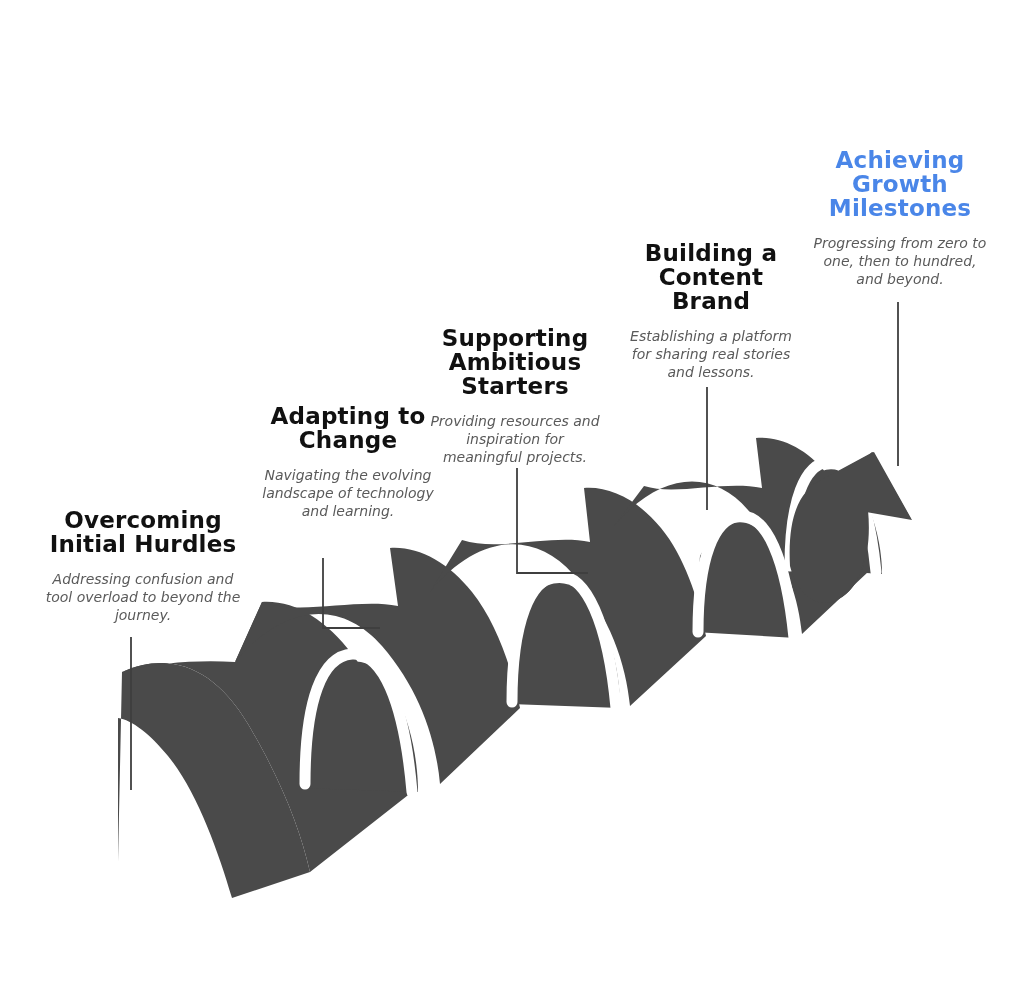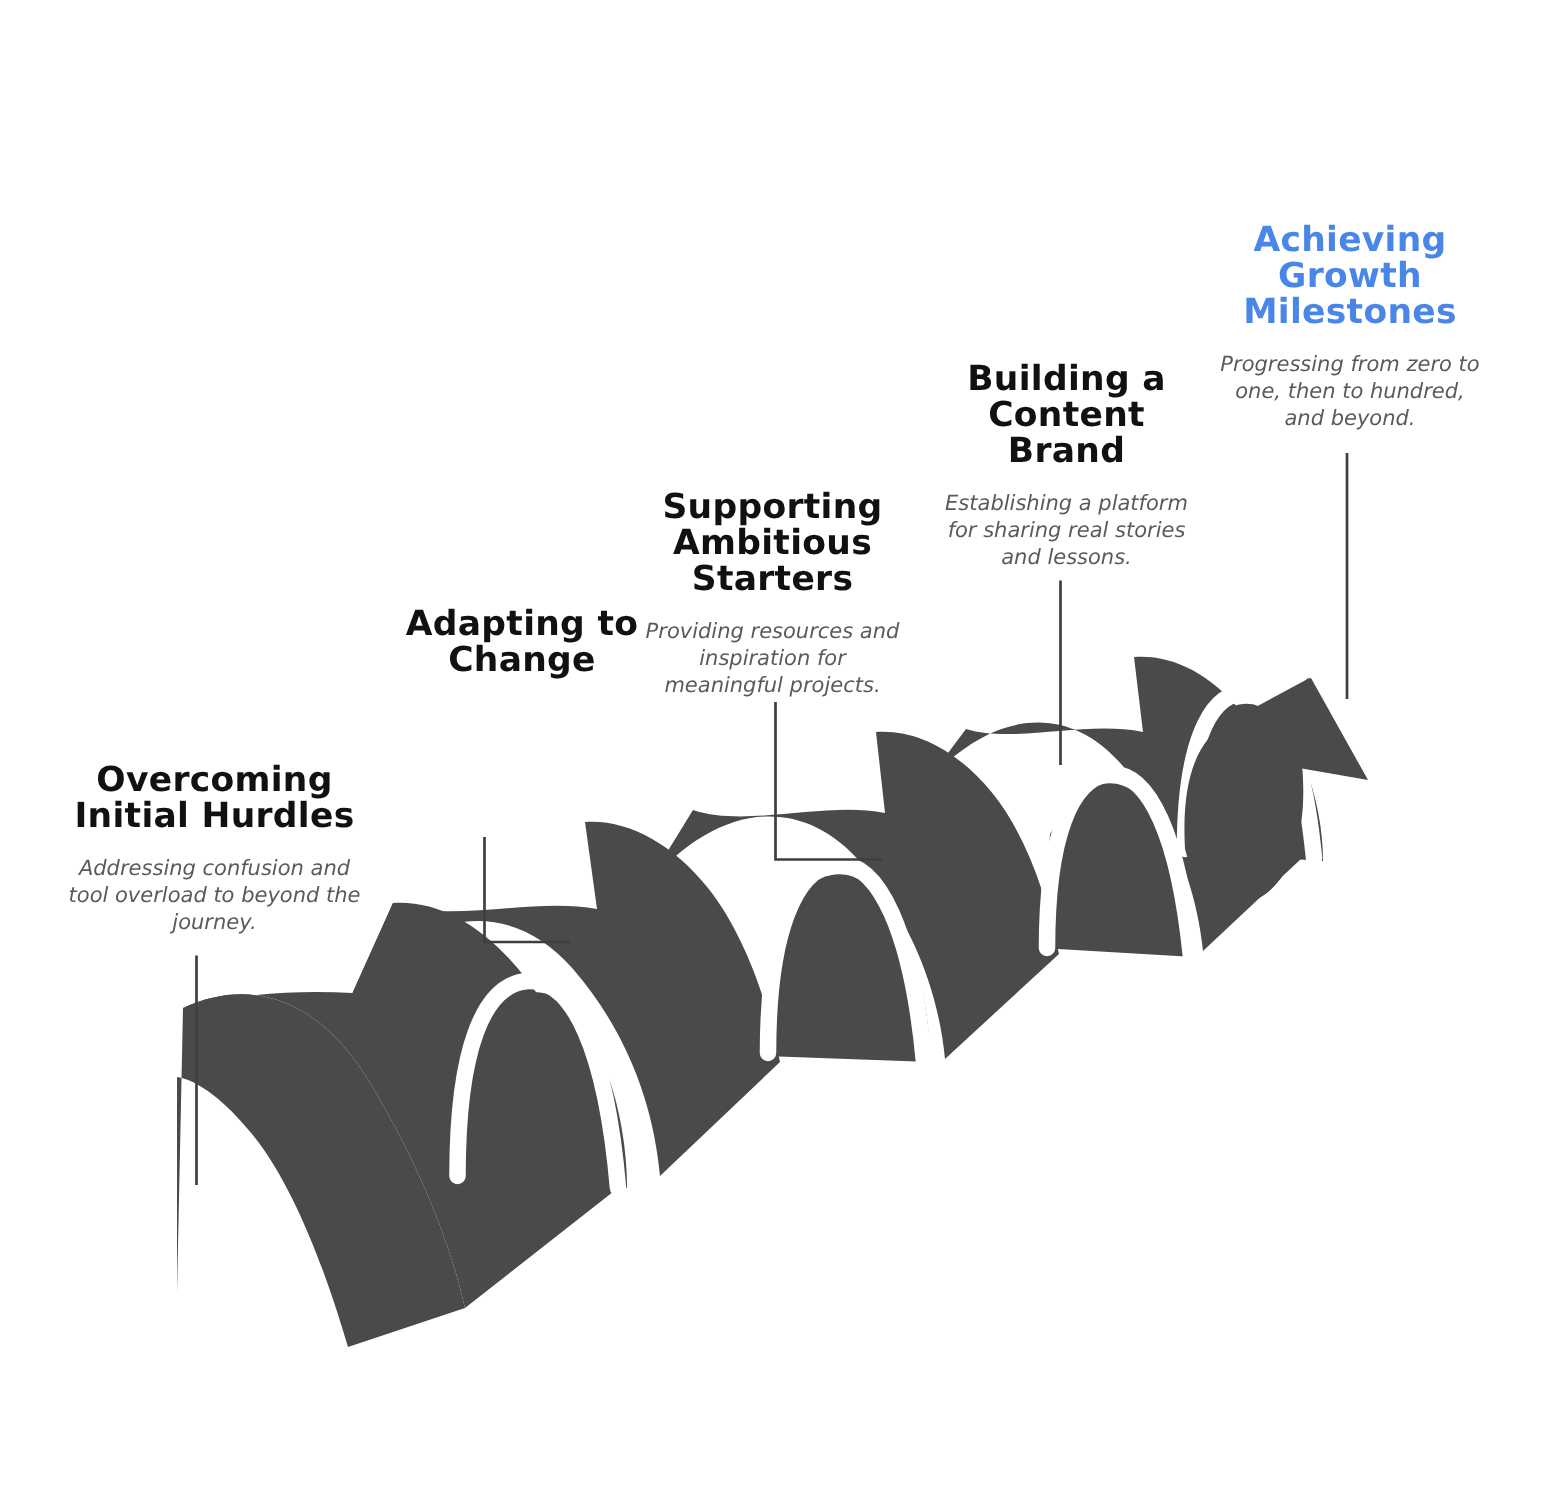--- a/index.html
+++ b/index.html
@@ -218,20 +218,21 @@
 
   <div class="step-label" style="left:40px; top:508px; width:206px;">
     <div class="step-title">Overcoming
 Initial Hurdles</div>
     <div class="step-desc">Addressing confusion and tool overload to beyond the journey.</div>
   </div>
 
   <div class="step-label" style="left:227px; top:404px; width:186px;margin-left:28px;">
     <div class="step-title">Adapting to
 Change</div>
+    <div class="step-desc">Navigating the evolving landscape of technology and learning.</div>
   </div>
 
   <div class="step-label" style="left:430px; top:326px; width:170px;">
     <div class="step-title">Supporting
 Ambitious
 Starters</div>
     <div class="step-desc">Providing resources and inspiration for meaningful projects.</div>
   </div>
 
   <div class="step-label" style="left:624px; top:241px; width:174px;">

